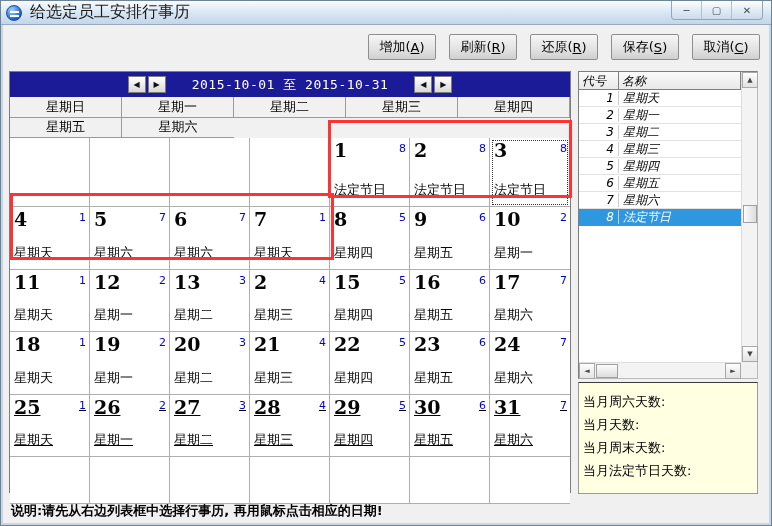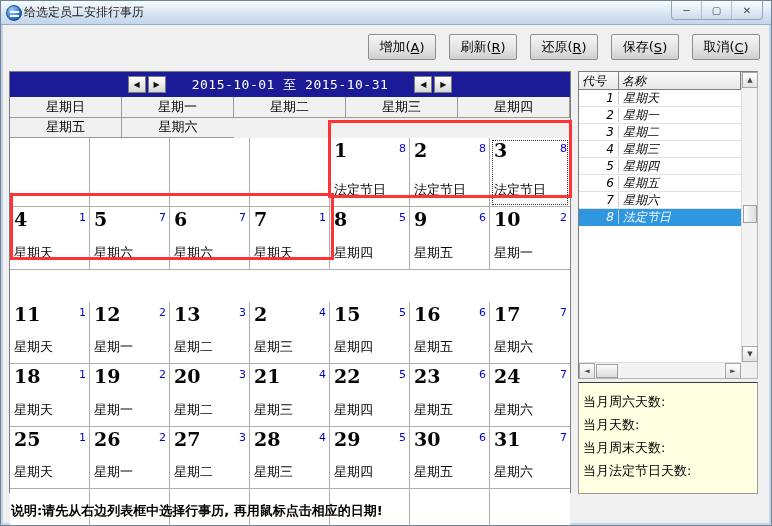--- a/index.html
+++ b/index.html
@@ -22,21 +22,21 @@
     background:linear-gradient(#f7fbfe,#d4e3f2 60%,#c3d6ea);
     border-bottom:1px solid #98aabb;
     display:flex;align-items:center;padding-left:5px;
   }
   .app-icon{
     width:16px;height:16px;border-radius:50%;
     background:radial-gradient(circle at 35% 30%,#9fd4ff,#1f63c4 70%,#123f85);
     border:1px solid #1b4d96;position:relative;flex:0 0 auto;
   }
   .app-icon:before{content:"";position:absolute;left:3px;top:5px;width:9px;height:2px;background:#fff;box-shadow:0 4px 0 #fff;}
-  .title-text{margin-left:2px;font-size:12px;color:#1a1a1a;}
+  .title-text{margin-left:8px;font-size:16px;color:#1a1a1a;}
   .win-controls{
     position:absolute;top:0;right:8px;display:flex;
     border:1px solid #93a5b6;border-top:none;border-radius:0 0 4px 4px;overflow:hidden;
     background:linear-gradient(#fdfeff,#dfeaf4 55%,#cbdcec);
   }
   .win-ctl{
     width:30px;height:18px;display:flex;align-items:center;justify-content:center;
     font-size:10px;color:#3d4a57;border-right:1px solid #aebfce;cursor:default;
   }
   .win-ctl:last-child{border-right:none;}
@@ -270,21 +270,21 @@
             <span class="day-label">星期五</span>
           </div>
           <div class="cal-cell">
             <div class="cell-top">
               <span class="day-num">10</span>
               <span class="day-code">2</span>
             </div>
             <span class="day-label">星期一</span>
           </div>
         </div>
-        <div class="cal-row" style="height: 62px; margin-top: 32px;">
+        <div class="cal-row" style="height: 62px;">
           <div class="cal-cell">
             <div class="cell-top">
               <span class="day-num">11</span>
               <span class="day-code">1</span>
             </div>
             <span class="day-label">星期天</span>
           </div>
           <div class="cal-cell">
             <div class="cell-top">
               <span class="day-num">12</span>
@@ -372,21 +372,21 @@
             <span class="day-label">星期五</span>
           </div>
           <div class="cal-cell">
             <div class="cell-top">
               <span class="day-num">24</span>
               <span class="day-code">7</span>
             </div>
             <span class="day-label">星期六</span>
           </div>
         </div>
-        <div class="cal-row" style="height: 62px;">
+        <div class="cal-row" style="height: 62px; text-decoration: underline;">
           <div class="cal-cell">
             <div class="cell-top">
               <span class="day-num">25</span>
               <span class="day-code">1</span>
             </div>
             <span class="day-label">星期天</span>
           </div>
           <div class="cal-cell">
             <div class="cell-top">
               <span class="day-num">26</span>

